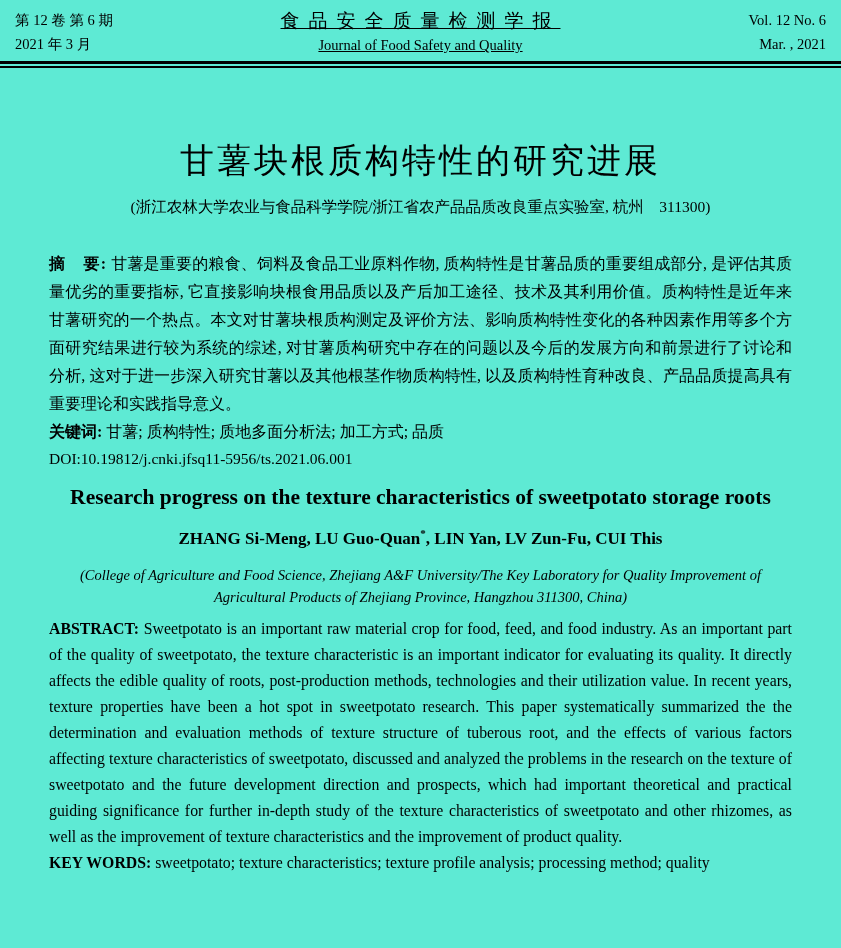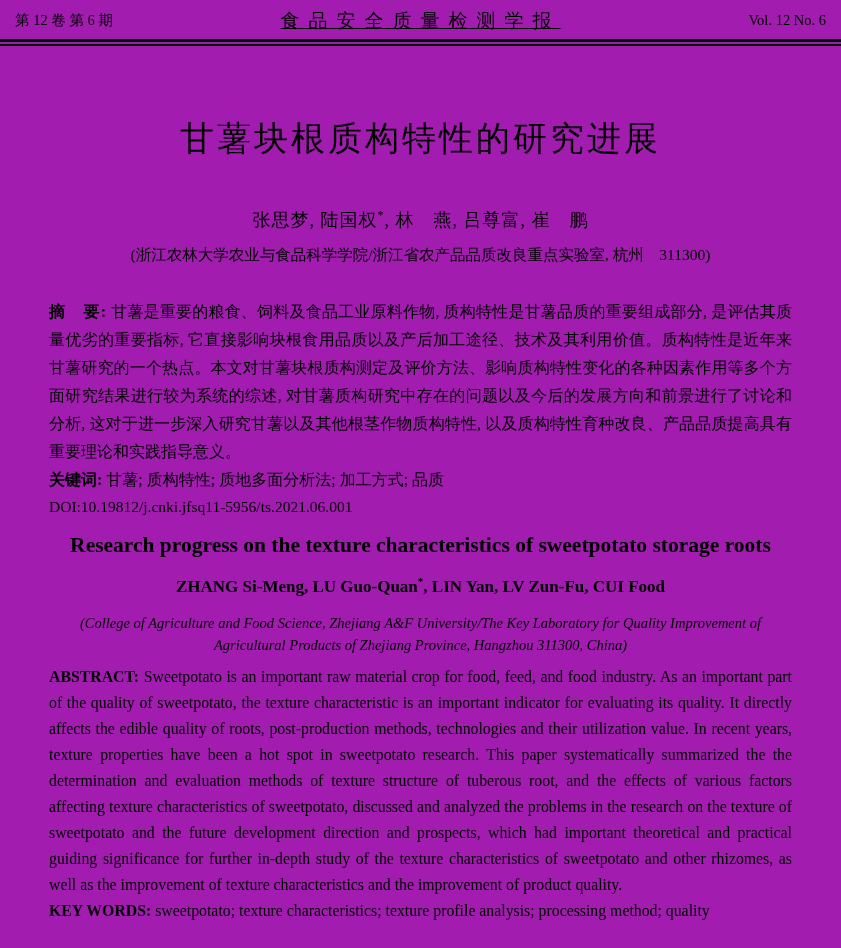--- a/index.html
+++ b/index.html
@@ -4,21 +4,21 @@
 <style>
   * { margin: 0; padding: 0; box-sizing: border-box; }
   html, body { background: #ffffff; }
   body {
     width: 841px;
     height: 948px;
     overflow: hidden;
     color: #000;
     font-family: "Liberation Serif", serif;
   }
-  .page { width: 841px; height: 948px; background: #a21caf; }
+  .page { width: 841px; height: 948px; background: #5eead4; }
 
   
   .jheader {
     display: flex;
     justify-content: space-between;
     align-items: flex-start;
     padding: 8px 15px 0 15px;
   }
   .jheader .col { font-size: 14.5px; line-height: 24px; }
   .jheader .left  { text-align: left;  width: 220px; }
@@ -108,47 +108,49 @@
   }
 </style>
 </head>
 <body>
 
 <div class="page">
 
   <div class="jheader">
     <div class="col left">
       <div>第 12 卷 第 6 期</div>
+      <div>2021 年 3 月</div>
     </div>
     <div class="col center">
       <div class="journal-name-cn">食品安全质量检测学报</div>
+      <div class="journal-name-en">Journal of Food Safety and Quality</div>
     </div>
     <div class="col right">
       <div>Vol. 12 No. 6</div>
+      <div>Mar. , 2021</div>
     </div>
   </div>
   <div class="double-rule"></div>
 
   <div class="content">
 
     <h1 class="cn-title">甘薯块根质构特性的研究进展</h1>
 
-    <div class="cn-authors"><span>张思梦, 陆国权</span><sup>*</sup><span>, 林　燕, 吕尊富, 崔　鹏</span></div>
 
     <div class="cn-affiliation">(浙江农林大学农业与食品科学学院/浙江省农产品品质改良重点实验室, 杭州　311300)</div>
 
     <p class="cn-abstract-block"><b>摘　要:</b> <span>甘薯是重要的粮食、饲料及食品工业原料作物, 质构特性是甘薯品质的重要组成部分, 是评估其质量优劣的重要指标, 它直接影响块根食用品质以及产后加工途径、技术及其利用价值。质构特性是近年来甘薯研究的一个热点。本文对甘薯块根质构测定及评价方法、影响质构特性变化的各种因素作用等多个方面研究结果进行较为系统的综述, 对甘薯质构研究中存在的问题以及今后的发展方向和前景进行了讨论和分析, 这对于进一步深入研究甘薯以及其他根茎作物质构特性, 以及质构特性育种改良、产品品质提高具有重要理论和实践指导意义。</span></p>
 
     <p class="cn-keywords"><b>关键词:</b> <span>甘薯; 质构特性; 质地多面分析法; 加工方式; 品质</span></p>
 
     <p class="doi-line">DOI:10.19812/j.cnki.jfsq11-5956/ts.2021.06.001</p>
 
     <h2 class="en-title">Research progress on the texture characteristics of sweetpotato storage roots</h2>
 
-    <div class="en-authors"><span>ZHANG Si-Meng, LU Guo-Quan</span><sup>*</sup><span>, LIN Yan, LV Zun-Fu, CUI Food</span></div>
+    <div class="en-authors"><span>ZHANG Si-Meng, LU Guo-Quan</span><sup>*</sup><span>, LIN Yan, LV Zun-Fu, CUI This</span></div>
 
     <div class="en-affiliation">(College of Agriculture and Food Science, Zhejiang A&amp;F University/The Key Laboratory for Quality Improvement of Agricultural Products of Zhejiang Province, Hangzhou 311300, China)</div>
 
     <p class="en-abstract-block"><b>ABSTRACT:</b> <span>Sweetpotato is an important raw material crop for food, feed, and food industry. As an important part of the quality of sweetpotato, the texture characteristic is an important indicator for evaluating its quality. It directly affects the edible quality of roots, post-production methods, technologies and their utilization value. In recent years, texture properties have been a hot spot in sweetpotato research. This paper systematically summarized the the determination and evaluation methods of texture structure of tuberous root, and the effects of various factors affecting texture characteristics of sweetpotato, discussed and analyzed the problems in the research on the texture of sweetpotato and the future development direction and prospects, which had important theoretical and practical guiding significance for further in-depth study of the texture characteristics of sweetpotato and other rhizomes, as well as the improvement of texture characteristics and the improvement of product quality.</span></p>
 
     <p class="en-keywords"><b>KEY WORDS:</b> <span>sweetpotato; texture characteristics; texture profile analysis; processing method; quality</span></p>
 
   </div>
 </div>
 

